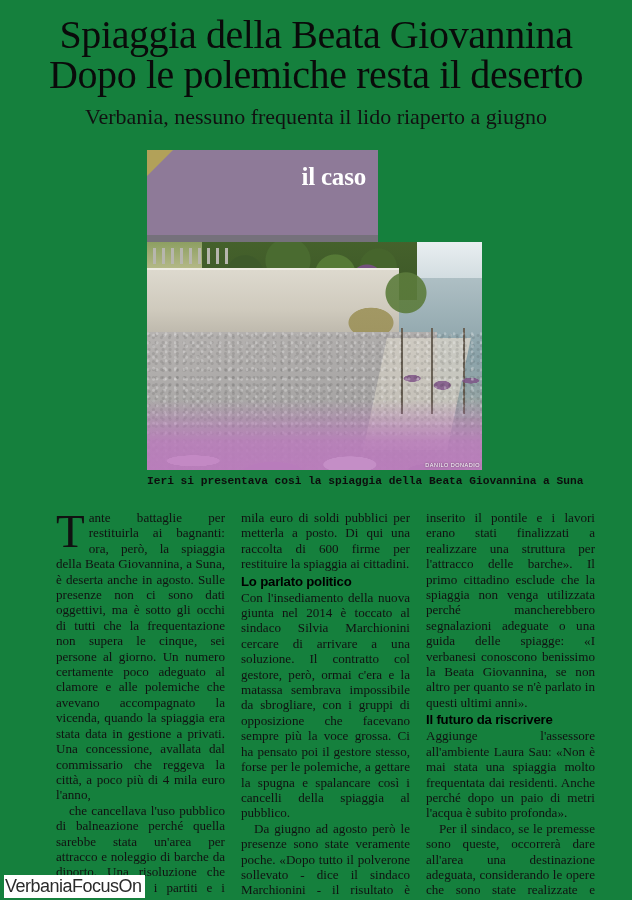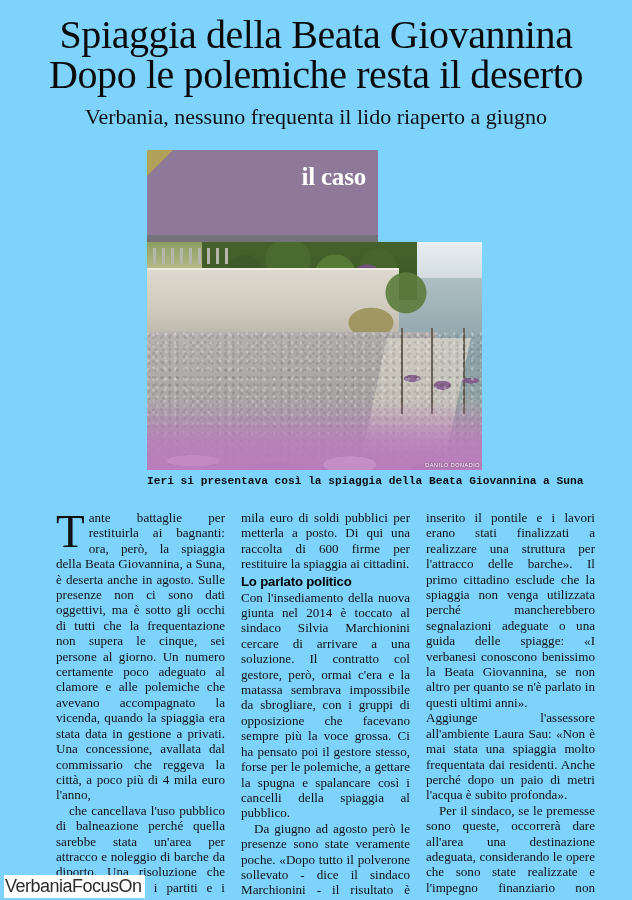--- a/index.html
+++ b/index.html
@@ -14,21 +14,21 @@
     font-family: "Liberation Serif", serif;
     color: #111111;
     position: relative;
   }
 
   .page {
     position: absolute;
     left: 0; top: 0;
     width: 632px;
     height: 900px;
-    background: #7dd3fc;
+    background: #15803d;
     overflow: hidden;
   }
 
   
   .headline-block {
     padding: 14px 16px 0 16px;
   }
   .headline-line {
     font-family: "Liberation Serif", serif;
     font-weight: 400;
@@ -360,20 +360,21 @@
 
     <div class="col">
       <p>mila euro di soldi pubblici per metterla a posto. Di qui una raccolta di 600 firme per restituire la spiaggia ai cittadini.</p>
       <div class="subhead">Lo parlato politico</div>
       <p>Con l'insediamento della nuova giunta nel 2014 è toccato al sindaco Silvia Marchionini cercare di arrivare a una soluzione. Il contratto col gestore, però, ormai c'era e la matassa sembrava impossibile da sbrogliare, con i gruppi di opposizione che facevano sempre più la voce grossa. Ci ha pensato poi il gestore stesso, forse per le polemiche, a gettare la spugna e spalancare così i cancelli della spiaggia al pubblico.</p>
       <p class="indent">Da giugno ad agosto però le presenze sono state veramente poche. «Dopo tutto il polverone sollevato - dice il sindaco Marchionini - il risultato è questo. Legittimo riaprire la spiaggia al pubblico, ma andava tenuto conto che era stato</p>
     </div>
 
     <div class="col">
       <p>inserito il pontile e i lavori erano stati finalizzati a realizzare una struttura per l'attracco delle barche». Il primo cittadino esclude che la spiaggia non venga utilizzata perché mancherebbero segnalazioni adeguate o una guida delle spiagge: «I verbanesi conoscono benissimo la Beata Giovannina, se non altro per quanto se n'è parlato in questi ultimi anni».</p>
+      <div class="subhead">Il futuro da riscrivere</div>
       <p>Aggiunge l'assessore all'ambiente Laura Sau: «Non è mai stata una spiaggia molto frequentata dai residenti. Anche perché dopo un paio di metri l'acqua è subito profonda».</p>
       <p class="indent">Per il sindaco, se le premesse sono queste, occorrerà dare all'area una destinazione adeguata, considerando le opere che sono state realizzate e l'impegno finanziario non trascurabile: «Bisognerà capire se è possibile l'utilizzo da parte</p>
     </div>
 
   </div>
 
   <div class="watermark">VerbaniaFocusOn</div>
 
 </div>
 

